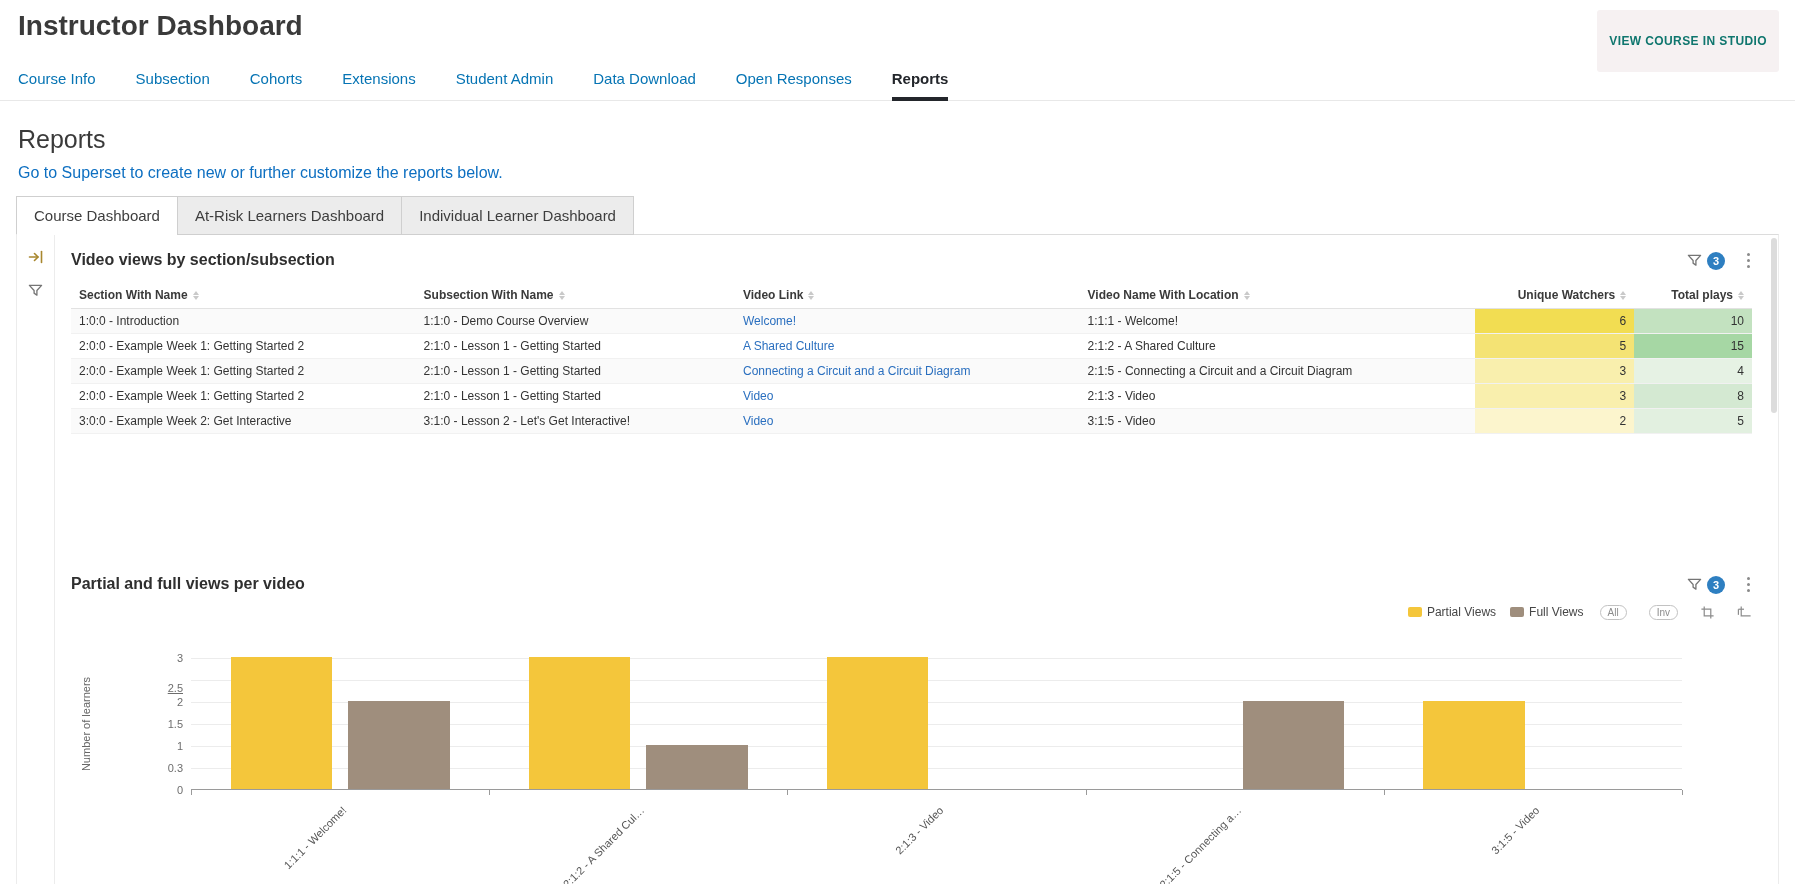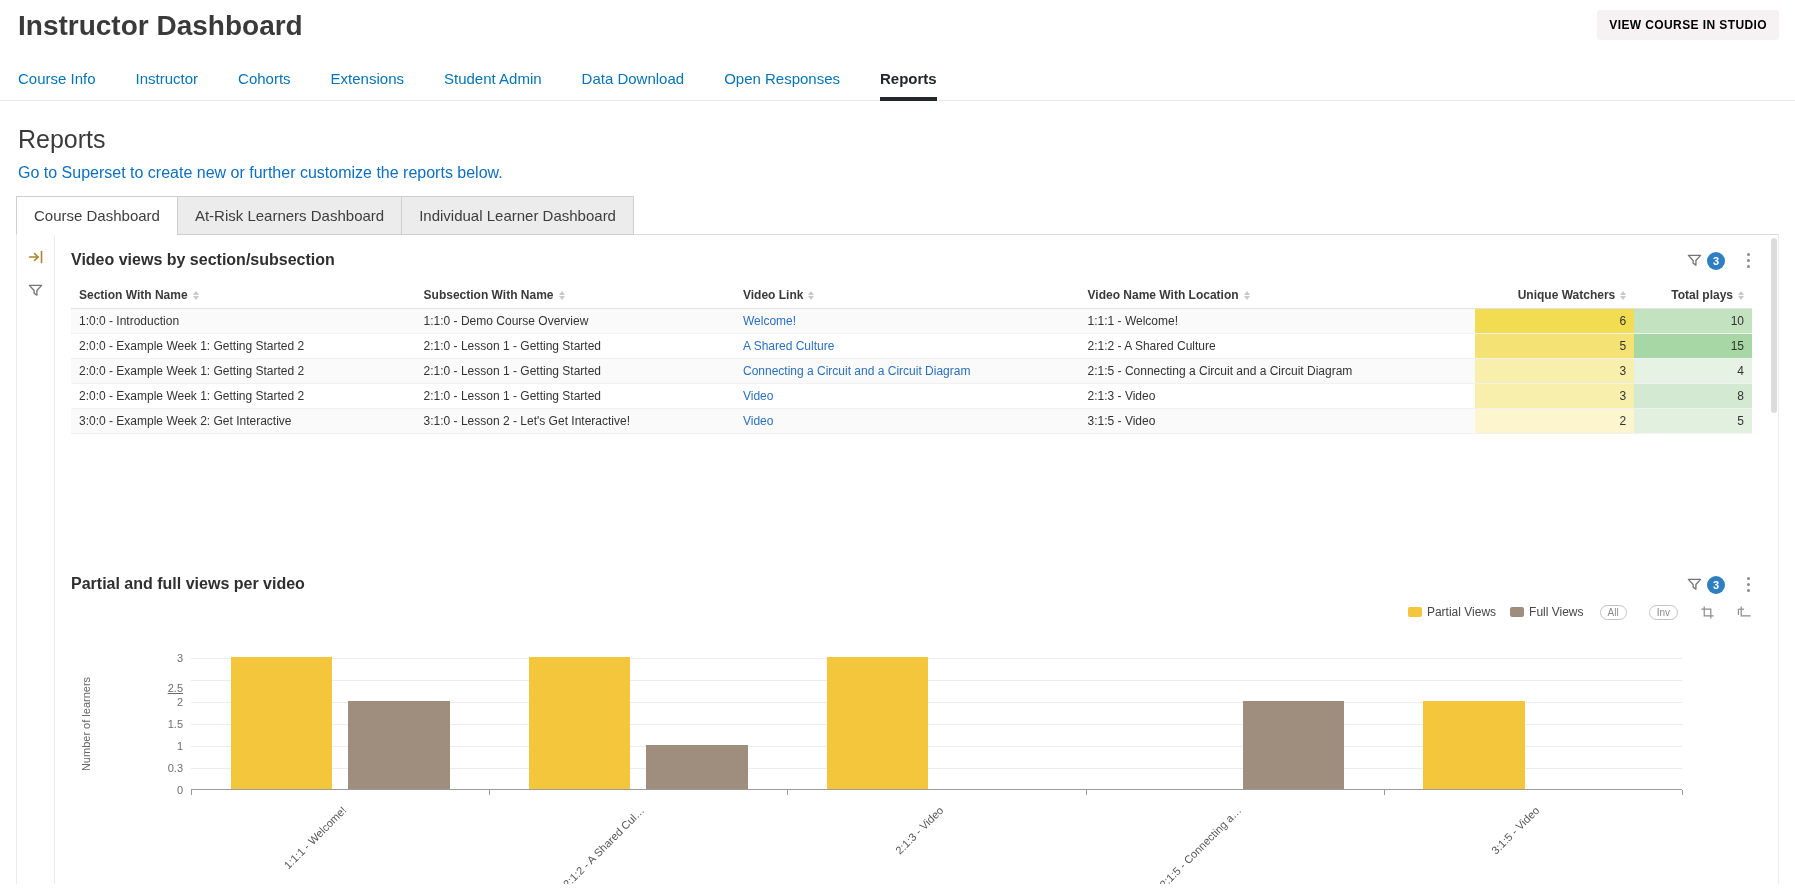--- a/index.html
+++ b/index.html
@@ -3,22 +3,22 @@
 <meta charset="utf-8">
 <style>
   *{box-sizing:border-box;margin:0;padding:0}
   html,body{background:#fff}
   body{font-family:"Liberation Sans","DejaVu Sans",sans-serif;color:#333}
   .page{width:1795px;height:888px;position:relative;overflow:hidden;background:#fff}
 
   
   .top{padding:10px 18px 0;position:relative}
   .title{font-size:28px;font-weight:700;color:#3a3a3a}
-  .studio-btn{position:absolute;top:10px;right:16px;background:#f6f1f2;color:#000000;border:none;
-    font-size:12px;font-weight:700;letter-spacing:.4px;padding:8px 12px;border-radius:3px;
+  .studio-btn{position:absolute;top:10px;right:16px;background:#f6f1f2;color:#0f766e;border:none;
+    font-size:12px;font-weight:700;letter-spacing:.4px;padding:24px 12px;border-radius:3px;
     font-family:inherit;cursor:pointer;white-space:nowrap}
 
   
   .nav{margin-top:20px;padding:0 18px;border-bottom:1px solid #e8e8e8;display:flex;gap:40px}
   .nav-link{display:inline-block;padding:8px 0 13px;font-size:15px;color:#0674b4;text-decoration:none;
     position:relative;cursor:pointer;white-space:nowrap}
   .nav-link.active{color:#23262b;font-weight:700}
   .nav-link.active::after{content:"";position:absolute;left:0;right:0;bottom:-1px;height:4px;background:#23262b}
 
   
@@ -97,21 +97,21 @@
 
 <div class="page">
 
   <div class="top">
     <h1 class="title">Instructor Dashboard</h1>
     <button class="studio-btn">VIEW COURSE IN STUDIO</button>
   </div>
 
   <nav class="nav" id="nav">
       <a class="nav-link">Course Info</a>
-      <a class="nav-link">Instructor</a>
+      <a class="nav-link">Subsection</a>
       <a class="nav-link">Cohorts</a>
       <a class="nav-link">Extensions</a>
       <a class="nav-link">Student Admin</a>
       <a class="nav-link">Data Download</a>
       <a class="nav-link">Open Responses</a>
       <a class="nav-link active">Reports</a>
     </nav>
 
   <div class="reports-block">
     <h2 class="reports">Reports</h2>

